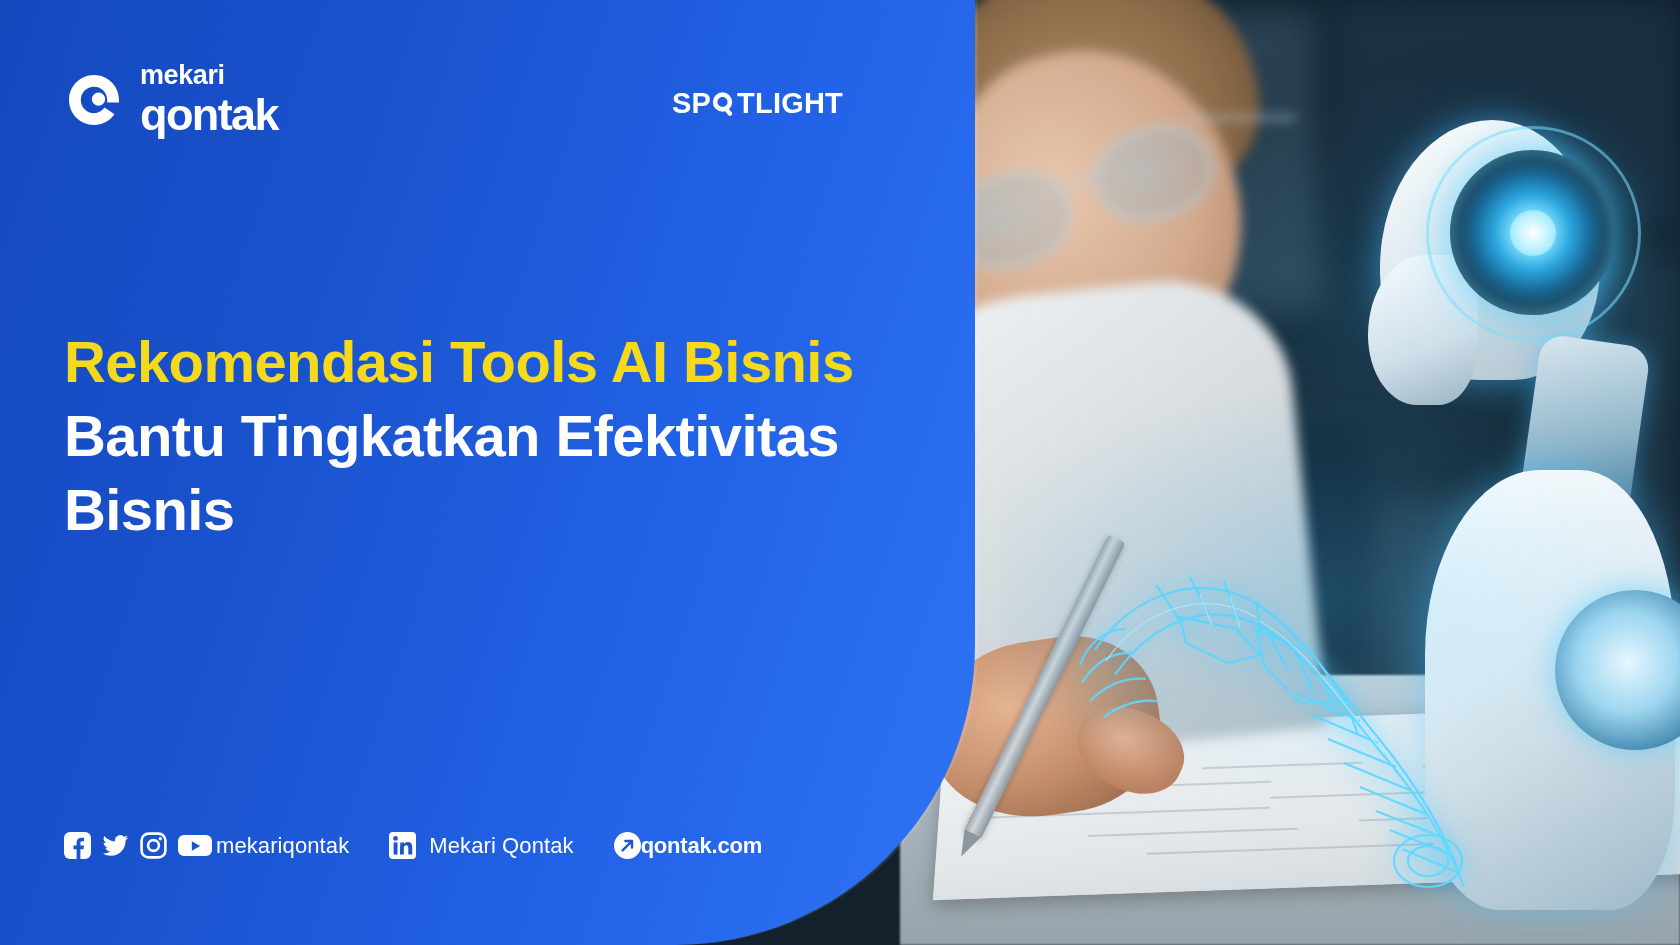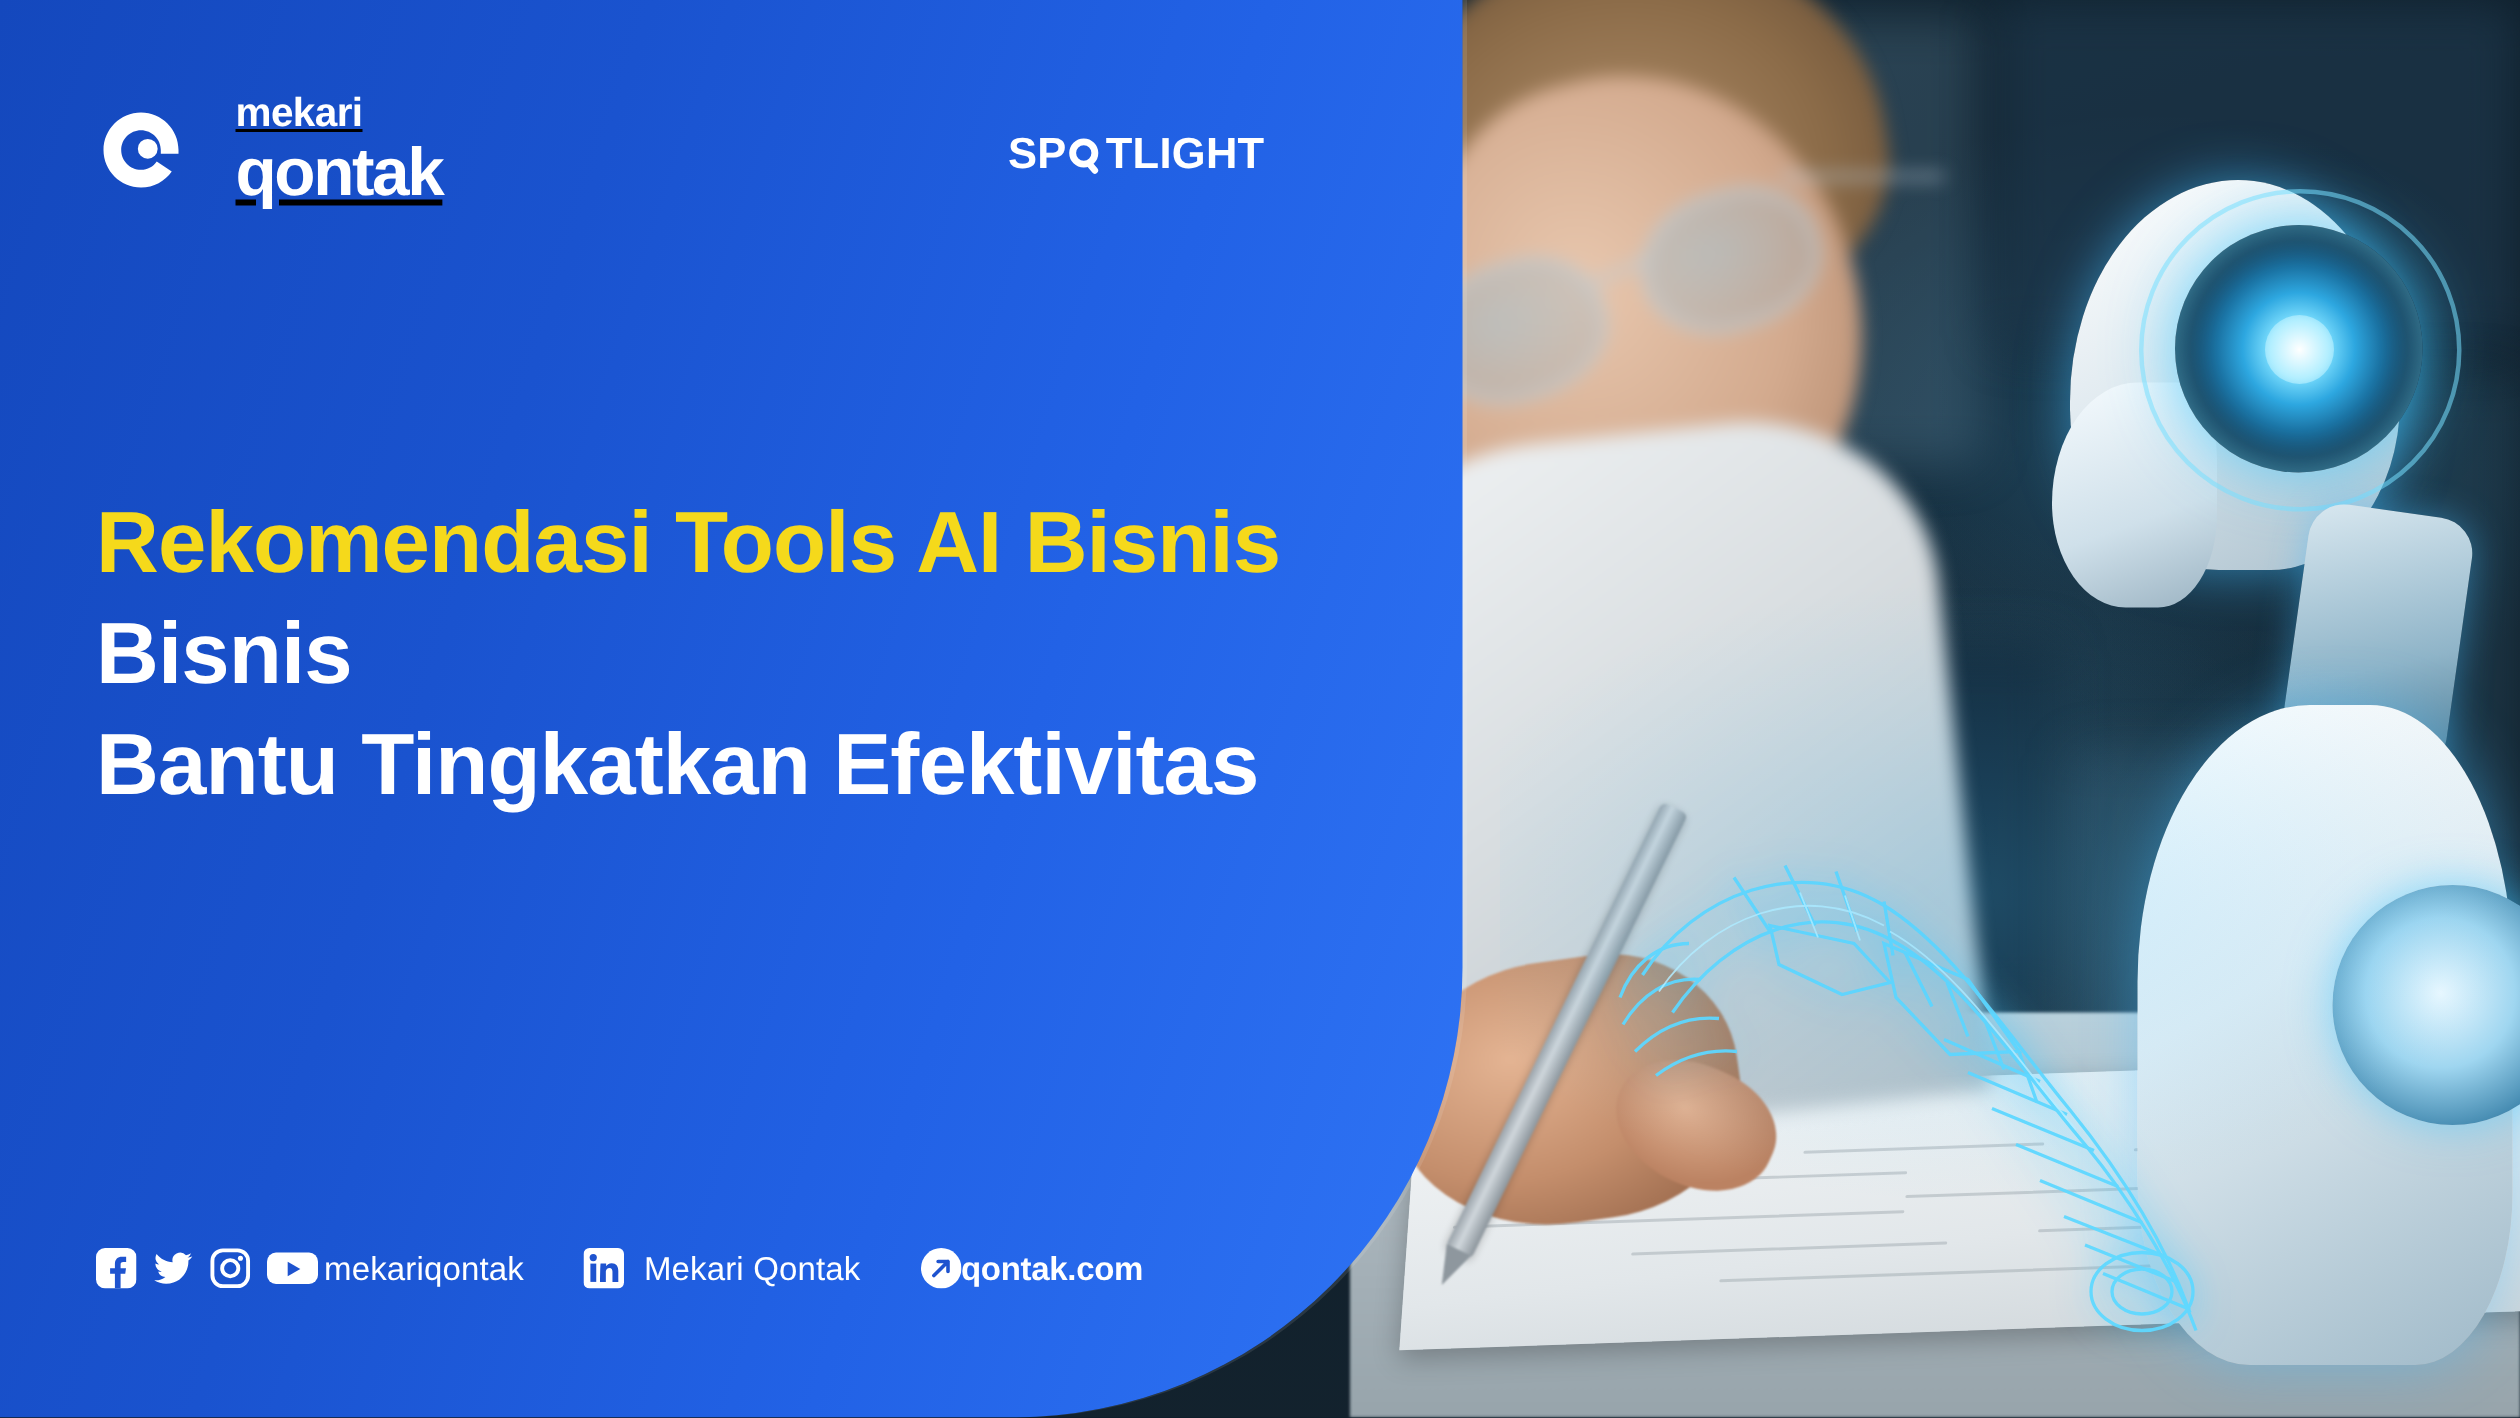--- a/index.html
+++ b/index.html
@@ -177,21 +177,21 @@
   
   .panel{
     position:absolute;left:0;top:0;width:975px;height:945px;
     background:linear-gradient(108deg,#1448bd 0%,#1a53cf 34%,#2262e6 66%,#2f74f5 100%);
     border-bottom-right-radius:300px;
     z-index:5;
     box-shadow:3px 0 0 rgba(255,255,255,.10);
   }
 
   
-  .logo{position:absolute;left:66px;top:62px;display:flex;align-items:center;gap:35px;text-decoration:underline;}
+  .logo{position:absolute;left:66px;top:62px;display:flex;align-items:center;gap:18px;}
   .logo-mark{width:56px;height:56px;position:relative;}
   .logo-words{display:flex;flex-direction:column;line-height:1;}
   .logo-mekari{color:#fff;font-size:27px;font-weight:700;letter-spacing:-.4px;}
   .logo-qontak{color:#fff;font-size:45px;font-weight:700;letter-spacing:-1.6px;margin-top:3px;}
 
   
   .spotlight{position:absolute;left:672px;top:66px;width:230px;}
   .sp-kicker{
     color:#fff;font-size:13.5px;font-weight:700;line-height:1.28;letter-spacing:.25px;
   }
@@ -332,22 +332,22 @@
             <circle cx="10.5" cy="10" r="7.4" fill="none" stroke="#ffffff" stroke-width="4.6"></circle>
             <rect x="14.2" y="15.4" width="4.4" height="9" rx="2.2" fill="#ffffff" transform="rotate(-40 16.4 19.9)"></rect>
           </svg>
         </span>
         <span>TLIGHT</span>
       </div>
     </div>
 
     <h1 class="headline">
       <span class="h-yellow">Rekomendasi Tools AI Bisnis</span>
+      <span class="h-white">Bantu Tingkatkan Efektivitas</span>
       <span class="h-white">Bisnis</span>
-      <span class="h-white">Bantu Tingkatkan Efektivitas</span>
     </h1>
 
     <div class="footer">
 
       <div class="soc-group">
         <span class="soc">
           <svg viewBox="0 0 27 27" width="27" height="27">
             <rect x="0" y="0" width="27" height="27" rx="6" fill="#ffffff"></rect>
             <path d="M16.4 27V17.2h3.1l.5-3.7h-3.6v-2.4c0-1.1.3-1.8 1.8-1.8h1.9V5.9c-.3 0-1.5-.1-2.8-.1-2.8 0-4.7 1.7-4.7 4.8v2.9H9.4v3.7h3.2V27h3.8z" fill="#1e53cf"></path>
           </svg>

